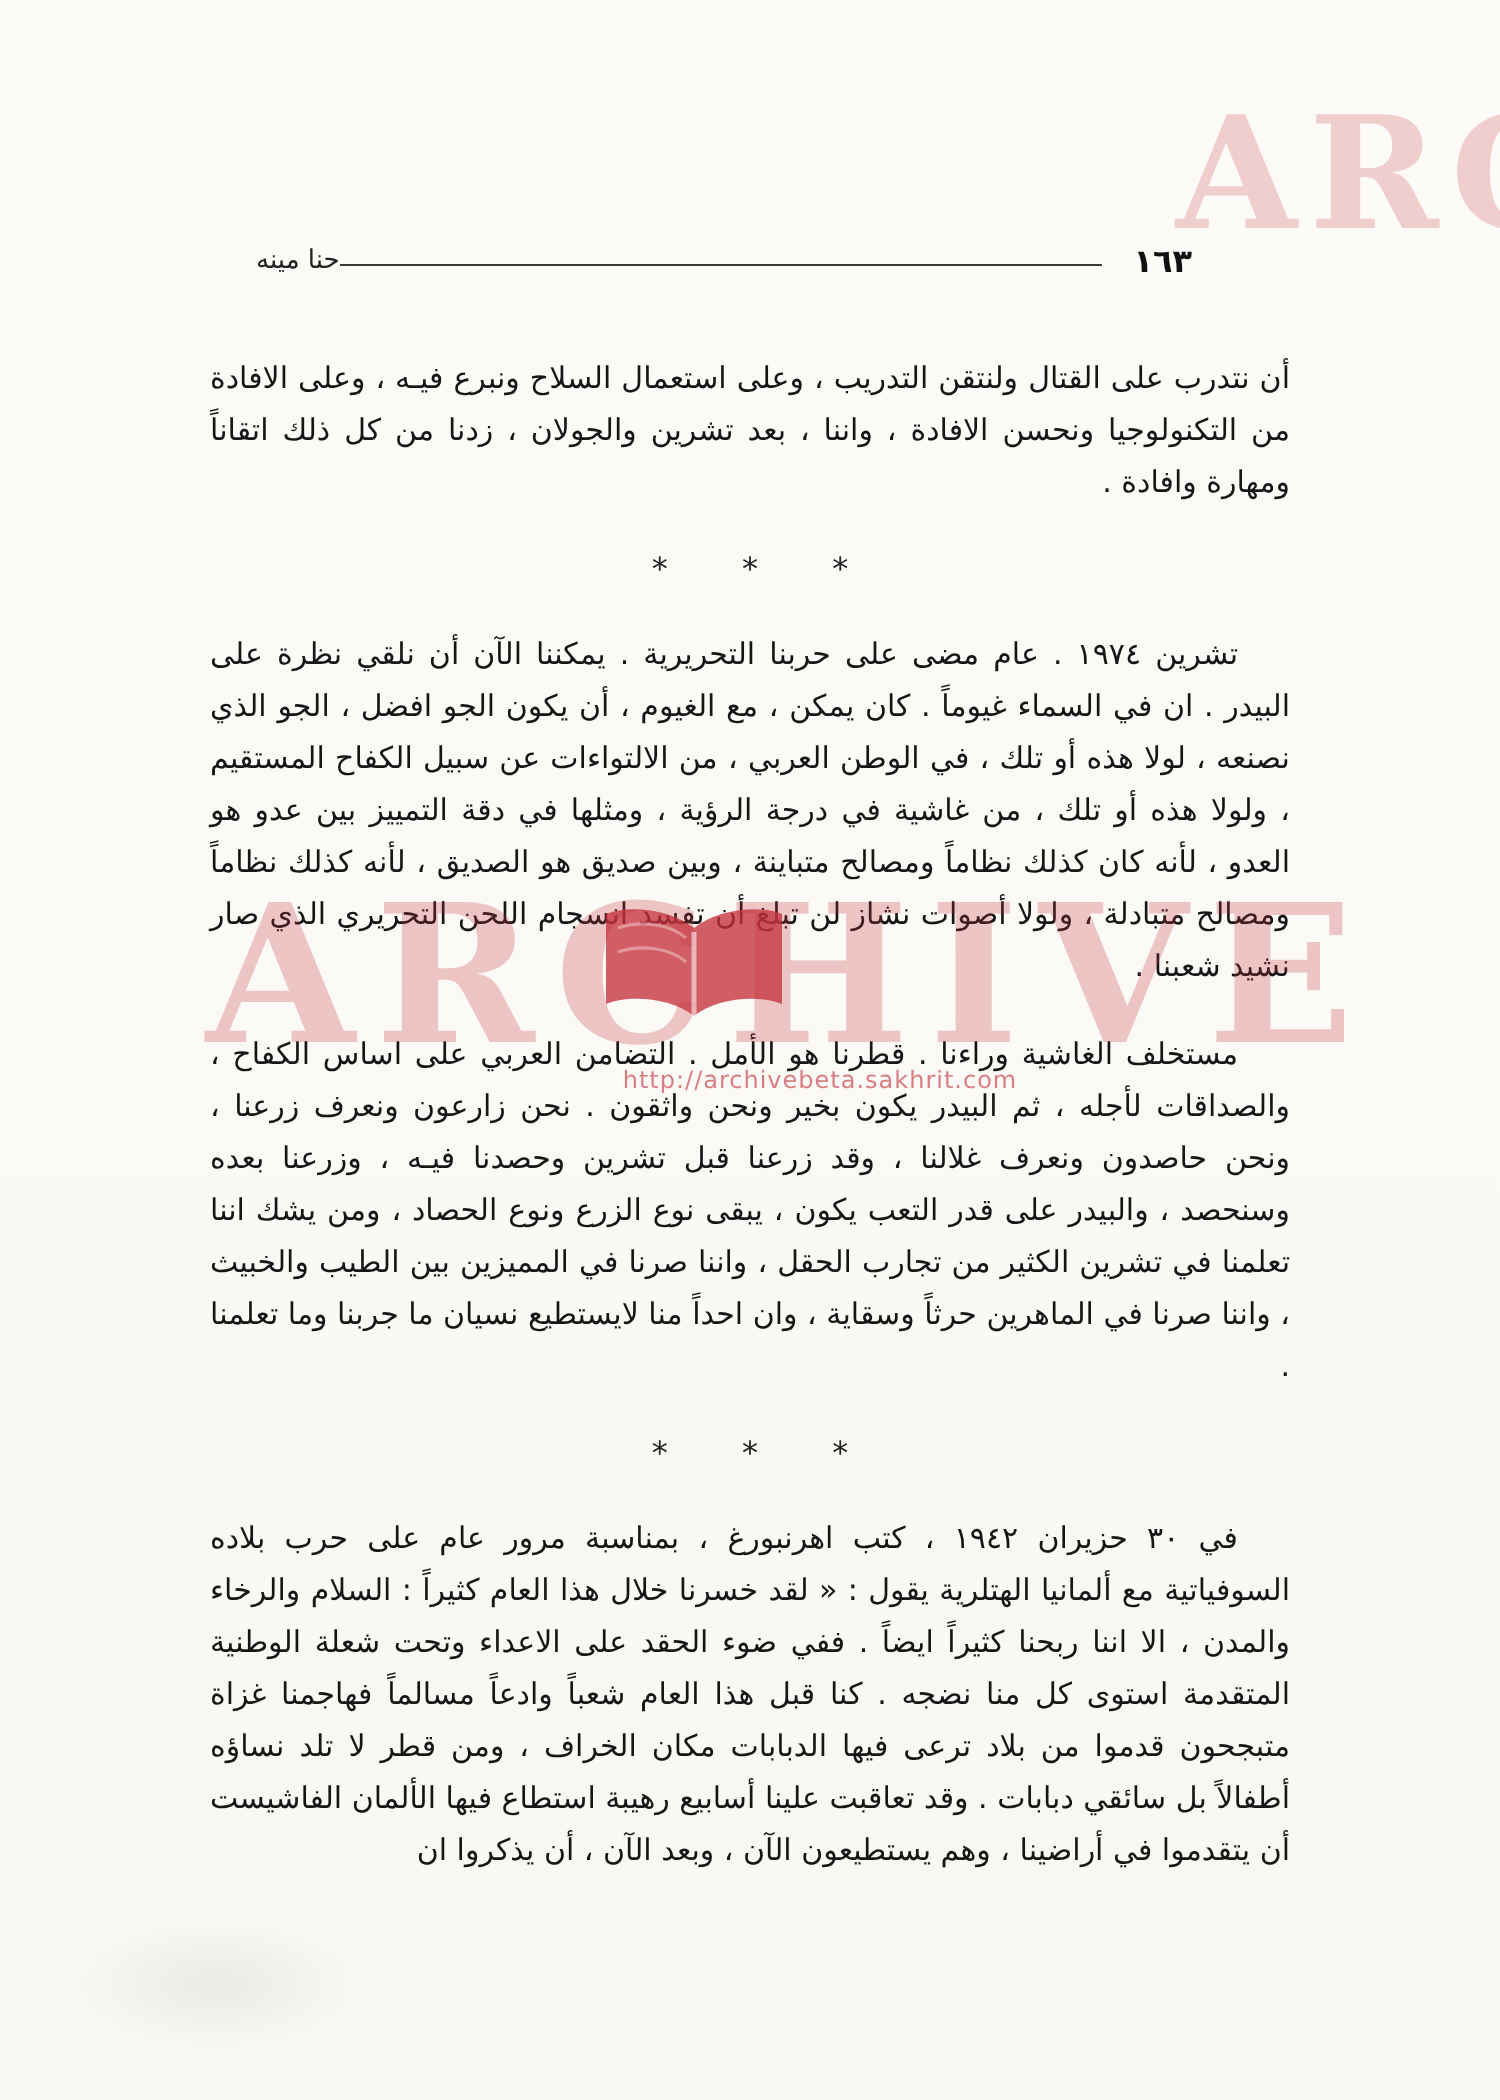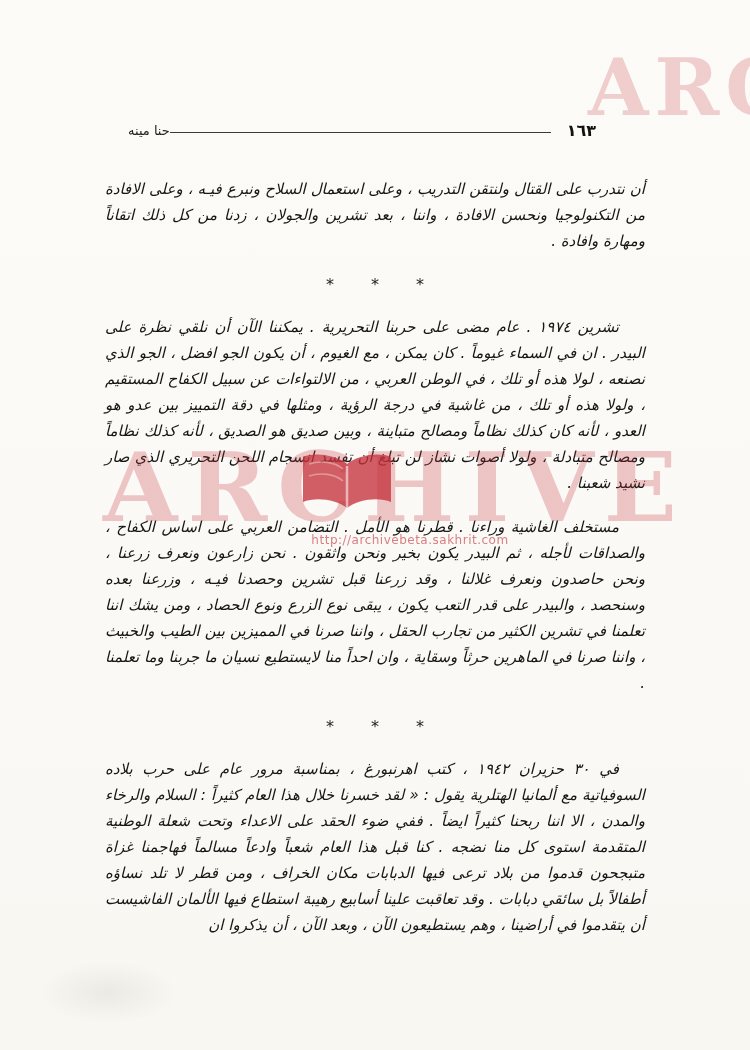--- a/index.html
+++ b/index.html
@@ -53,21 +53,20 @@
     position: absolute;
     top: 176px;
     left: 105px;
     width: 540px;
     direction: rtl;
     text-align: justify;
     font-size: 15px;
     line-height: 26px;
     letter-spacing: 0.1px;
     color: #161616;
-    font-style: italic;
   }
   .text-block p {
     margin: 0 0 18px 0;
   }
   .text-block p.indent {
     text-indent: 26px;
   }
   .separator {
     direction: ltr;
     text-align: center;

